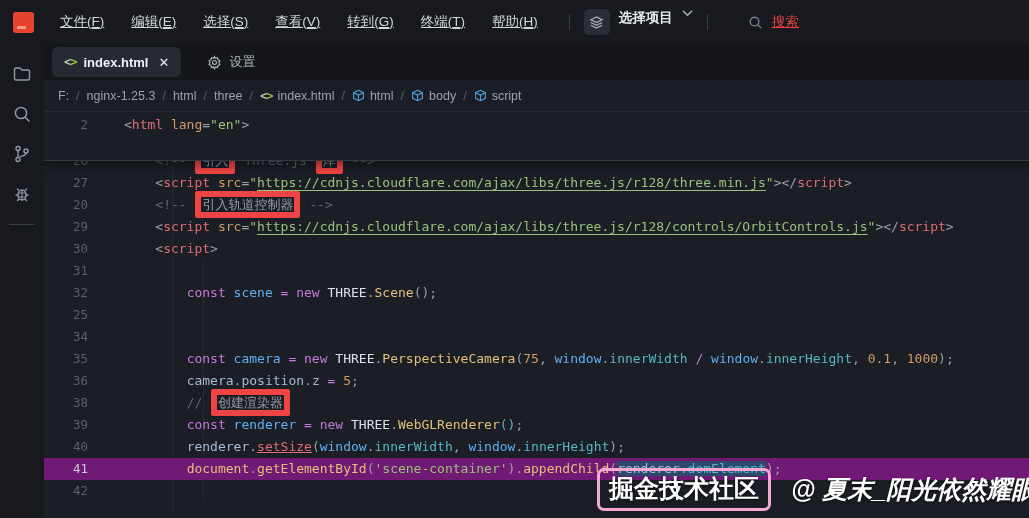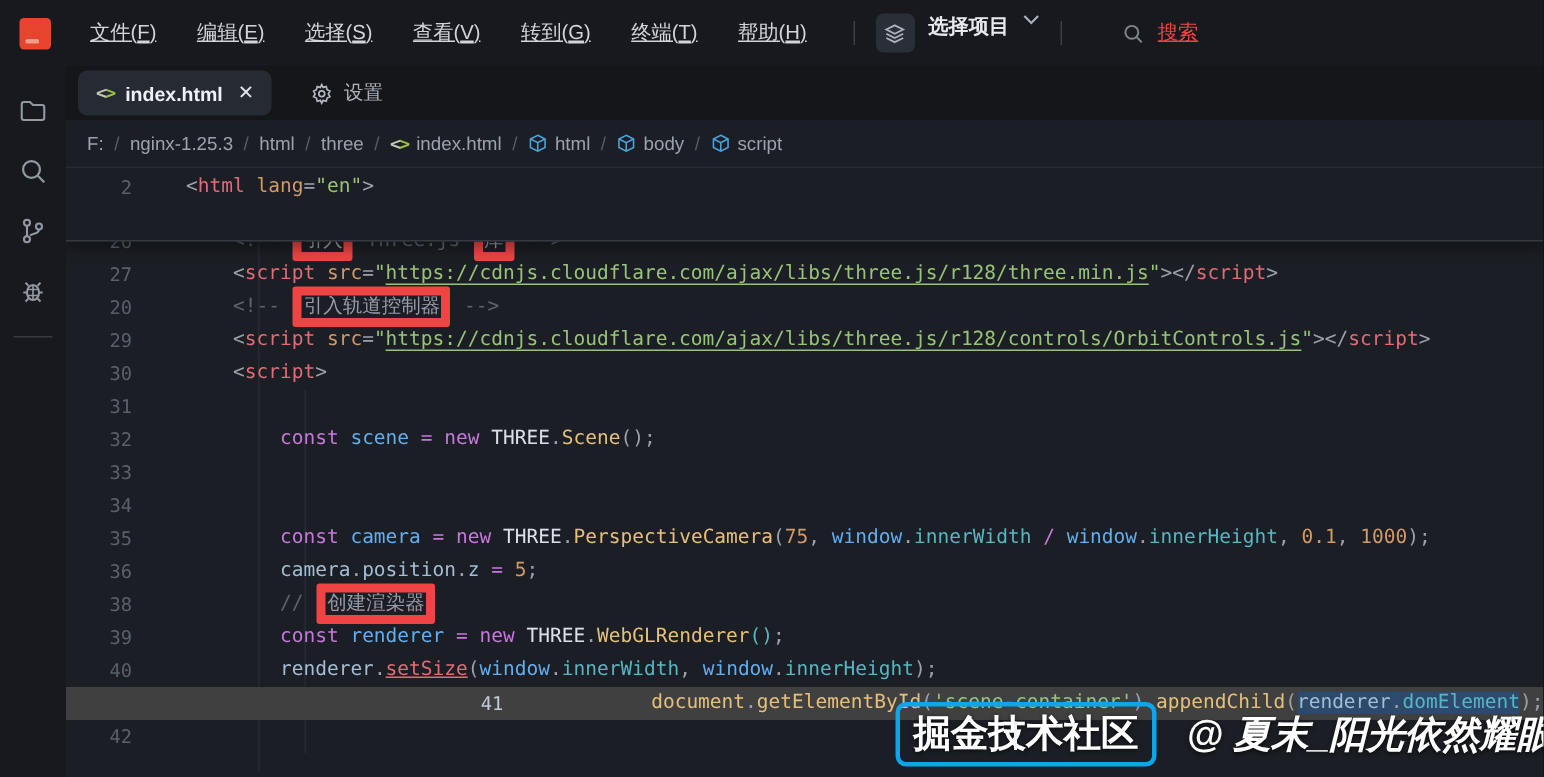--- a/index.html
+++ b/index.html
@@ -45,21 +45,21 @@
     font-size:12.5px; color:#9aa2ad; z-index:10; }
   .bc-item { display:flex; align-items:center; gap:5px; white-space:nowrap; }
   .bc-sep { color:#565d67; margin:0 7px; }
 
   
   .editor { position:absolute; left:44px; top:112px; width:985px; height:406px; background:#1b1e24;
     overflow:hidden; font-family:"DejaVu Sans Mono","Liberation Mono",monospace; font-size:13px; }
   .indent-guide { position:absolute; width:1px; background:#262a32; z-index:1; }
   .code-scroll { position:absolute; left:0; top:38px; right:0; z-index:2; }
   .code-line { display:flex; height:22px; line-height:22px; white-space:pre; }
-  .code-line.current { background:#404040;justify-content:flex-end; }
+  .code-line.current { background:#701a75; }
   .ln { flex:none; width:58px; text-align:right; padding-right:14px; color:#59606b; font-size:12.5px; }
   .current .ln { color:#c3cad6; }
   .code { padding-left:22px; color:#abb2bf; }
   .sticky { position:absolute; left:0; top:0; right:0; height:49px; background:#1b1e24; z-index:5;
     padding-top:2px; border-bottom:1px solid #343942; box-shadow:0 5px 9px rgba(0,0,0,.38); }
 
   .tk.punct { color:#9aa1ab; }
   .tk.plain { color:#abb2bf; }
   .tk.tag { color:#e06c75; }
   .tk.attr { color:#d19a66;text-align:center; }
@@ -75,21 +75,21 @@
   .tk.fnred { color:#e06c75;text-decoration:underline; }
   .tk.prop { color:#a3bdd4; }
   .tk.teal { color:#56b6c2; }
   .tk.num { color:#d19a66; }
   .tk.sel { background:#2d4a6d; }
 
   
   .watermark { position:absolute; left:597px; top:468px; display:flex; align-items:center;
     z-index:50; color:#ffffff; font-weight:bold; font-size:25px;
     text-shadow:0 1px 3px rgba(0,0,0,.65); white-space:nowrap; }
-  .wm-box { border:3px solid #0ea5e9; border-radius:7px; padding:1px 9px 3px 9px; }
+  .wm-box { border:3px solid #f9a8d4; border-radius:7px; padding:1px 9px 3px 9px; }
   .wm-suffix { margin-left:20px;font-style:italic; }
   .cursor { position:absolute; left:676px; top:481px; width:2px; height:19px; background:#eef3f8; z-index:60; }
 
   svg { display:block; }
 </style>
 </head>
 <body>
 
 <div class="titlebar">
   <div class="logo"></div>
@@ -222,21 +222,21 @@
   <div class="indent-guide" style="left:128px; top:49px; height:353px;"></div>
   <div class="indent-guide" style="left:159px; top:148px; height:242px;"></div>
   <div class="code-scroll" id="code-scroll">
       <div class="code-line"><span class="ln">26</span><span class="code"><span class="tk plain">    </span><span class="tk cmt">&lt;!-- </span><span class="tk cmtbox">引入</span><span class="tk cmt"> Three.js </span><span class="tk cmtbox">库</span><span class="tk cmt"> --&gt;</span></span></div>
       <div class="code-line"><span class="ln">27</span><span class="code"><span class="tk plain">    </span><span class="tk punct">&lt;</span><span class="tk tag">script</span><span class="tk plain"> </span><span class="tk attr">src</span><span class="tk punct">=</span><span class="tk str">"</span><span class="tk strlink">https://cdnjs.cloudflare.com/ajax/libs/three.js/r128/three.min.js</span><span class="tk str">"</span><span class="tk punct">&gt;</span><span class="tk punct">&lt;/</span><span class="tk tag">script</span><span class="tk punct">&gt;</span></span></div>
       <div class="code-line"><span class="ln">20</span><span class="code"><span class="tk plain">    </span><span class="tk cmt">&lt;!-- </span><span class="tk cmtbox">引入轨道控制器</span><span class="tk cmt"> --&gt;</span></span></div>
       <div class="code-line"><span class="ln">29</span><span class="code"><span class="tk plain">    </span><span class="tk punct">&lt;</span><span class="tk tag">script</span><span class="tk plain"> </span><span class="tk attr">src</span><span class="tk punct">=</span><span class="tk str">"</span><span class="tk strlink">https://cdnjs.cloudflare.com/ajax/libs/three.js/r128/controls/OrbitControls.js</span><span class="tk str">"</span><span class="tk punct">&gt;</span><span class="tk punct">&lt;/</span><span class="tk tag">script</span><span class="tk punct">&gt;</span></span></div>
       <div class="code-line"><span class="ln">30</span><span class="code"><span class="tk plain">    </span><span class="tk punct">&lt;</span><span class="tk tag">script</span><span class="tk punct">&gt;</span></span></div>
       <div class="code-line"><span class="ln">31</span></div>
       <div class="code-line"><span class="ln">32</span><span class="code"><span class="tk plain">        </span><span class="tk kw">const</span><span class="tk plain"> </span><span class="tk var">scene</span><span class="tk plain"> </span><span class="tk op">=</span><span class="tk plain"> </span><span class="tk kw">new</span><span class="tk plain"> </span><span class="tk ns">THREE</span><span class="tk punct">.</span><span class="tk fn">Scene</span><span class="tk punct">();</span></span></div>
-      <div class="code-line"><span class="ln">33</span><span class="code"></span></div>
+      <div class="code-line"><span class="ln">25</span><span class="code"></span></div>
       <div class="code-line"><span class="ln">34</span></div>
       <div class="code-line"><span class="ln">35</span><span class="code"><span class="tk plain">        </span><span class="tk kw">const</span><span class="tk plain"> </span><span class="tk var">camera</span><span class="tk plain"> </span><span class="tk op">=</span><span class="tk plain"> </span><span class="tk kw">new</span><span class="tk plain"> </span><span class="tk ns">THREE</span><span class="tk punct">.</span><span class="tk fn">PerspectiveCamera</span><span class="tk punct">(</span><span class="tk num">75</span><span class="tk punct">, </span><span class="tk var">window</span><span class="tk punct">.</span><span class="tk teal">innerWidth</span><span class="tk plain"> </span><span class="tk op">/</span><span class="tk plain"> </span><span class="tk var">window</span><span class="tk punct">.</span><span class="tk teal">innerHeight</span><span class="tk punct">, </span><span class="tk num">0.1</span><span class="tk punct">, </span><span class="tk num">1000</span><span class="tk punct">);</span></span></div>
       <div class="code-line"><span class="ln">36</span><span class="code"><span class="tk plain">        </span><span class="tk prop">camera</span><span class="tk punct">.</span><span class="tk prop">position</span><span class="tk punct">.</span><span class="tk prop">z</span><span class="tk plain"> </span><span class="tk op">=</span><span class="tk plain"> </span><span class="tk num">5</span><span class="tk punct">;</span></span></div>
       <div class="code-line"><span class="ln">38</span><span class="code"><span class="tk plain">        </span><span class="tk cmt">// </span><span class="tk cmtbox">创建渲染器</span></span></div>
       <div class="code-line"><span class="ln">39</span><span class="code"><span class="tk plain">        </span><span class="tk kw">const</span><span class="tk plain"> </span><span class="tk var">renderer</span><span class="tk plain"> </span><span class="tk op">=</span><span class="tk plain"> </span><span class="tk kw">new</span><span class="tk plain"> </span><span class="tk ns">THREE</span><span class="tk punct">.</span><span class="tk fn">WebGLRenderer</span><span class="tk teal">()</span><span class="tk punct">;</span></span></div>
       <div class="code-line"><span class="ln">40</span><span class="code"><span class="tk plain">        </span><span class="tk prop">renderer</span><span class="tk punct">.</span><span class="tk fnred">setSize</span><span class="tk punct">(</span><span class="tk var">window</span><span class="tk punct">.</span><span class="tk teal">innerWidth</span><span class="tk punct">, </span><span class="tk var">window</span><span class="tk punct">.</span><span class="tk teal">innerHeight</span><span class="tk punct">);</span></span></div>
       <div class="code-line current"><span class="ln">41</span><span class="code"><span class="tk plain">        </span><span class="tk fn">document</span><span class="tk punct">.</span><span class="tk fn">getElementById</span><span class="tk punct">(</span><span class="tk str">'scene-container'</span><span class="tk punct">)</span><span class="tk punct">.</span><span class="tk fn">appendChild</span><span class="tk punct">(</span><span class="tk prop sel">renderer</span><span class="tk punct sel">.</span><span class="tk teal sel">domElement</span><span class="tk punct">);</span></span></div>
       <div class="code-line"><span class="ln">42</span><span class="code"></span></div>
     </div>
   <div class="sticky" id="sticky">

